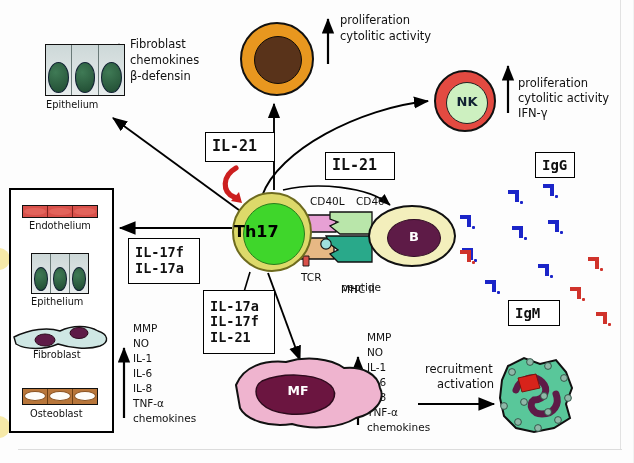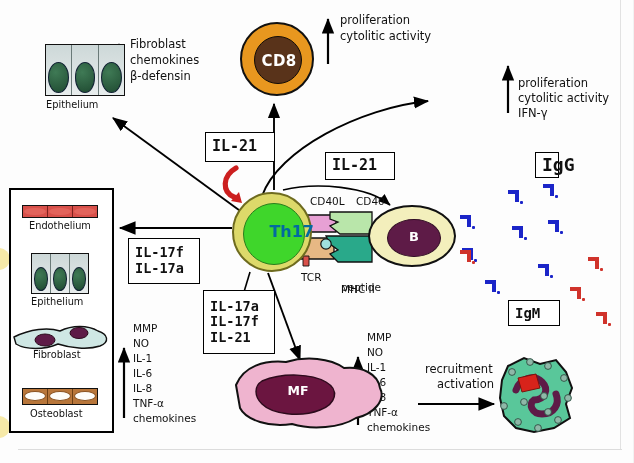--- a/index.html
+++ b/index.html
@@ -44,21 +44,21 @@
      background:#e34a41;border:2px solid #111;box-sizing:border-box;}
   .cell-nk .nuc{position:absolute;left:10px;top:10px;width:42px;height:42px;border-radius:50%;
      background:#cdf0c0;border:1.4px solid #222;box-sizing:border-box;}
   .cell-nk .lbl{position:absolute;left:0;top:22px;width:62px;text-align:center;color:#123;
      font-size:13px;font-weight:bold;}
 
   .cell-th17{position:absolute;left:232px;top:192px;width:80px;height:80px;border-radius:50%;
      background:#ddd96a;border:2px solid #6e6b1f;box-sizing:border-box;}
   .cell-th17 .nuc{position:absolute;left:9px;top:9px;width:62px;height:62px;border-radius:50%;
      background:#3fd62b;border:1.4px solid #2a7d1d;box-sizing:border-box;}
-  .cell-th17 .lbl{position:absolute;left:0;top:28px;width:80px;text-align:right;color:#0369a1;
+  .cell-th17 .lbl{position:absolute;left:0;top:28px;width:80px;text-align:left;color:#000000;
      font-size:16px;font-weight:bold;}
 
   .cell-b{position:absolute;left:368px;top:205px;width:88px;height:62px;border-radius:50%;
      background:#f3efbc;border:2px solid #111;box-sizing:border-box;}
   .cell-b .nuc{position:absolute;left:17px;top:12px;width:54px;height:38px;border-radius:50%;
      background:#5e1b47;border:1.4px solid #300d24;box-sizing:border-box;}
   .cell-b .lbl{position:absolute;left:0;top:22px;width:88px;text-align:center;color:#fff;
      font-size:13px;font-weight:bold;}
 
   .mf-lbl{position:absolute;left:268px;top:383px;width:60px;text-align:center;color:#fff;
@@ -140,23 +140,26 @@
     <line x1="508" y1="113" x2="508" y2="66" stroke="#000" stroke-width="2.2" marker-end="url(#ahs)"></line>
     <line x1="124" y1="418" x2="124" y2="348" stroke="#000" stroke-width="2.2" marker-end="url(#ahs)"></line>
     <line x1="358" y1="425" x2="358" y2="357" stroke="#000" stroke-width="2.2" marker-end="url(#ahs)"></line>
 
     <path d="M236,168 C 222,176 222,192 234,197" fill="none" stroke="#cc1f1f" stroke-width="5.2" stroke-linecap="round"></path>
     <path d="M239,192 L231,201 L242,203 z" fill="#cc1f1f"></path>
   </svg>
 
   <div class="cell-cd8">
     <div class="nuc"></div>
-    <div class="lbl">CD8</div>
-  </div>
-
+  </div>
+
+  <div class="cell-nk">
+    <div class="nuc"></div>
+    <div class="lbl">NK</div>
+  </div>
 
   <svg class="layer" style="z-index:2" viewBox="0 0 634 463">
 
     <path d="M300,215 L336,215 L336,232 L300,232 z" fill="#e7a0d4" stroke="#111" stroke-width="1.3"></path>
 
     <path d="M330,212 L372,212 L372,234 L340,234 L330,226 L338,222 L330,219 z" fill="#b9e6aa" stroke="#111" stroke-width="1.3"></path>
 
     <path d="M296,238 L334,238 L334,259 L296,259 z" fill="#e7b884" stroke="#111" stroke-width="1.3"></path>
 
     <path d="M326,236 L372,236 L372,262 L338,262 L330,254 L338,250 L330,244 z" fill="#29a98a" stroke="#111" stroke-width="1.3"></path>
@@ -236,21 +239,21 @@
     <span>IL-17f</span>
     <span>IL-17a</span>
   </div>
 
   <div class="cybox" style="left:203px;top:290px;width:72px;height:64px;font-size:13.5px;">
     <span>IL-17a</span>
     <span>IL-17f</span>
     <span>IL-21</span>
   </div>
 
-  <div class="cybox" style="left:535px;top:152px;width:24px;height:26px;font-size:18px;">
+  <div class="cybox" style="left:535px;top:152px;width:40px;height:26px;font-size:14px;">
     <span>IgG</span>
   </div>
   <div class="cybox" style="left:508px;top:300px;width:52px;height:26px;font-size:14px;">
     <span>IgM</span>
   </div>
 
   <div class="txt t11" style="left:310px;top:196px;z-index:4;">CD40L</div>
   <div class="txt t11" style="left:356px;top:196px;z-index:4;">CD40</div>
   <div class="txt t11" style="left:301px;top:272px;z-index:4;">TCR</div>
   <div class="txt t11" style="left:341px;top:284px;z-index:4;">MHC II</div>

